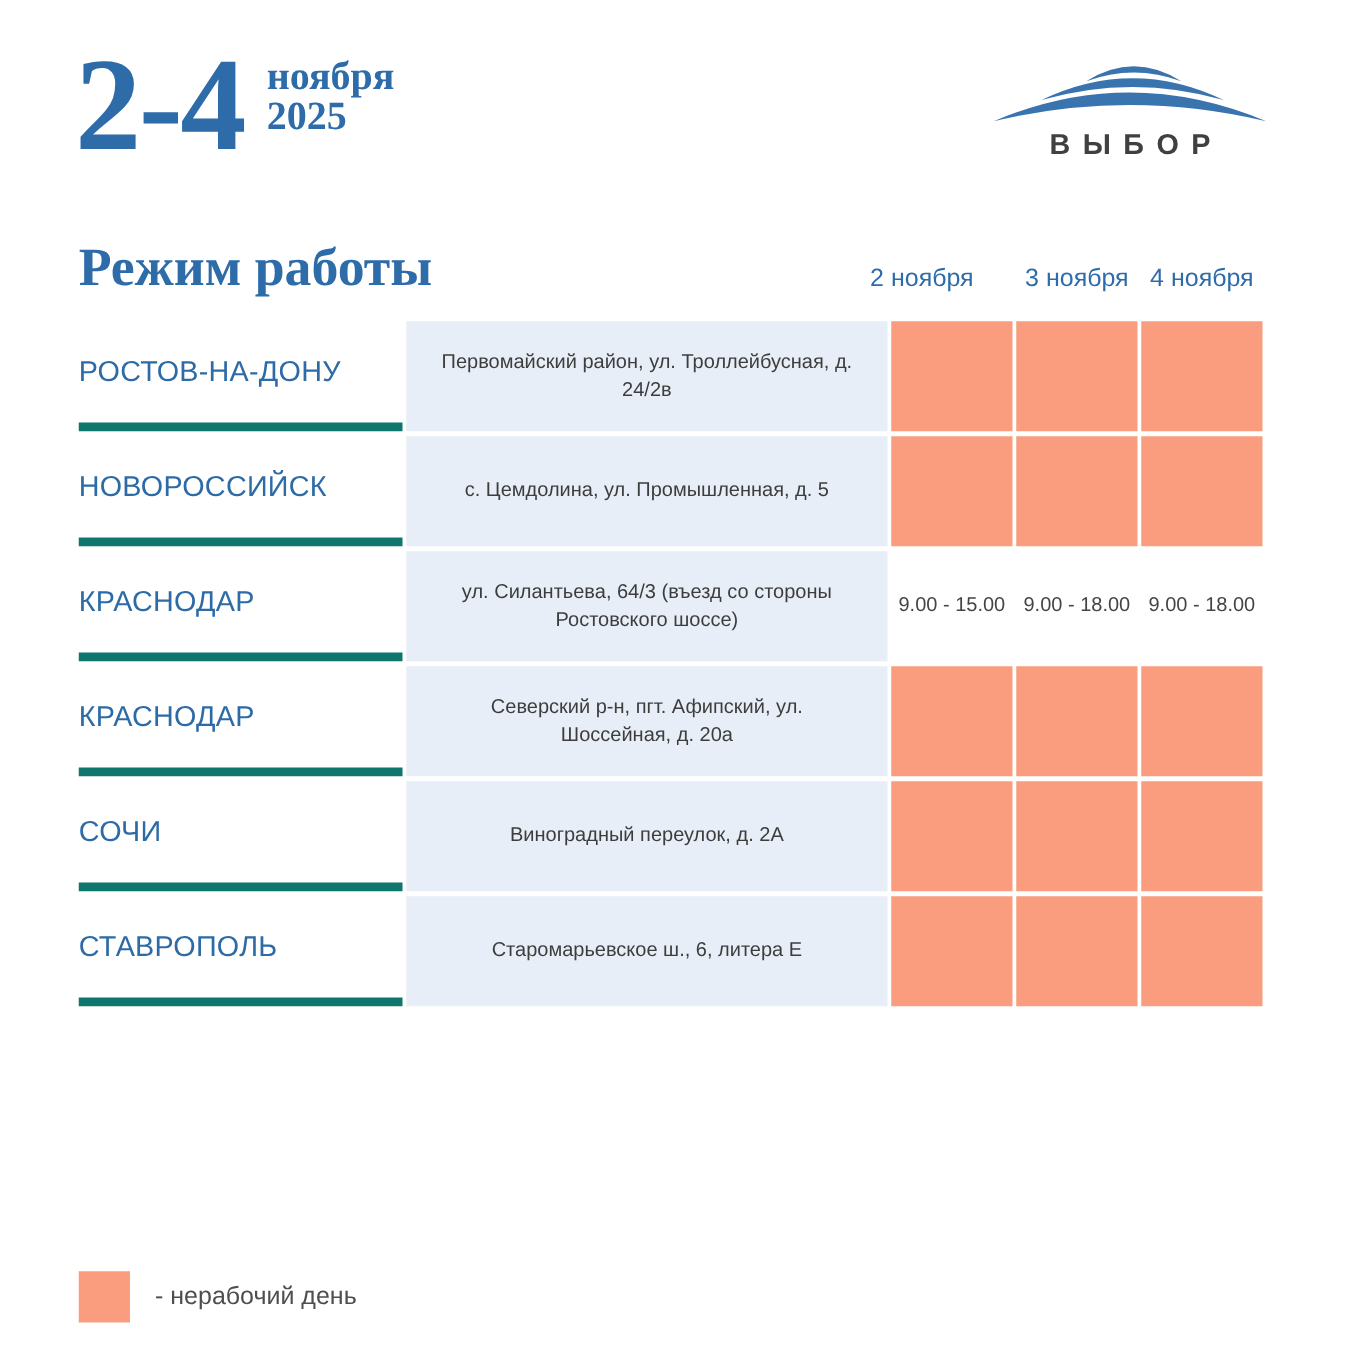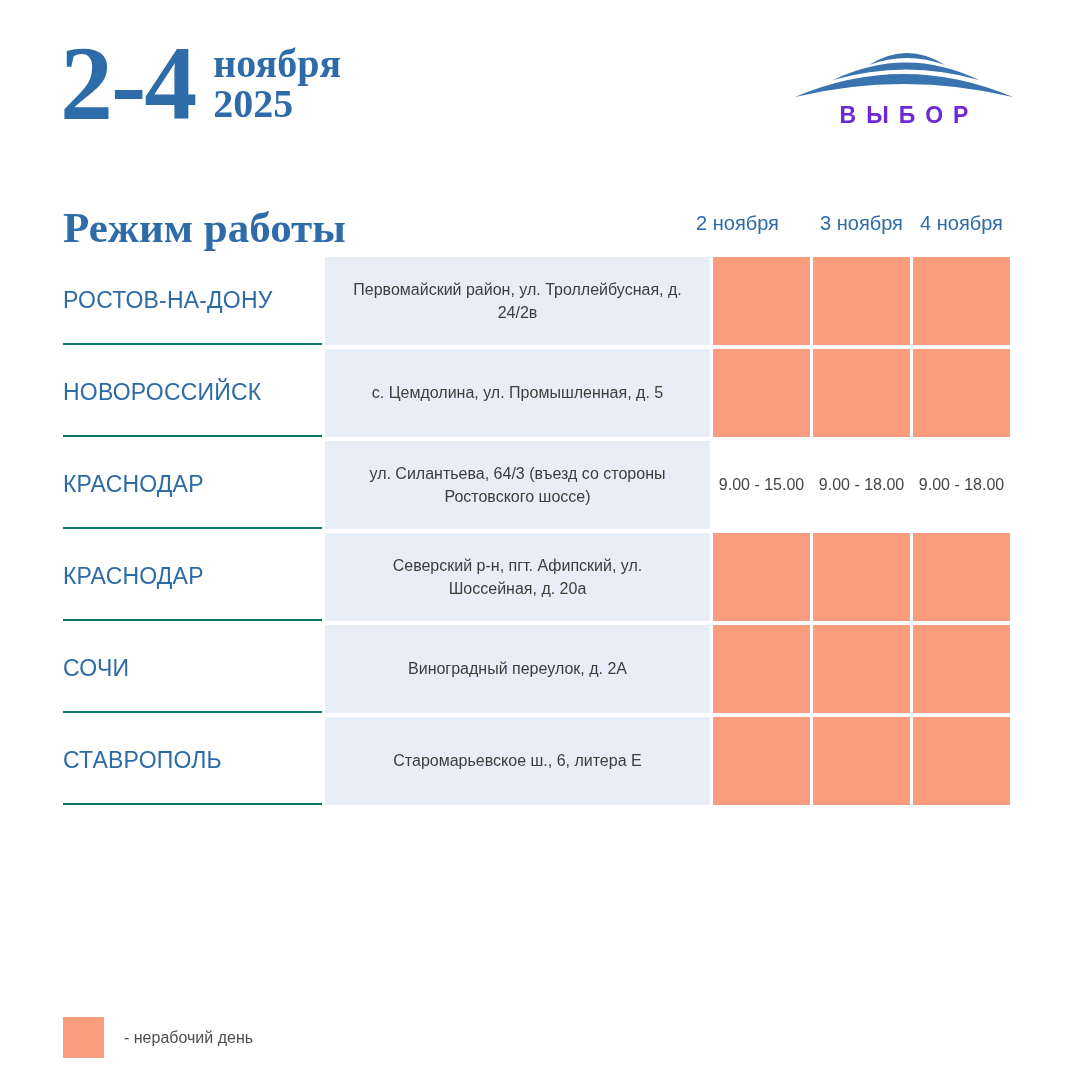--- a/index.html
+++ b/index.html
@@ -30,48 +30,48 @@
     color: #2e6ca9;
     letter-spacing: -2px;
   }
   .month-year {
     margin-left: 18px;
     margin-top: 10px;
     display: flex;
     flex-direction: column;
     font-family: "Liberation Serif", serif;
     font-weight: bold;
-    font-size: 40px;
+    font-size: 32px;
     line-height: 1.0;
     color: #2e6ca9;
   }
 
   
   .logo {
     position: absolute;
     left: 793px;
     top: 44px;
     width: 222px;
     text-align: center;
   }
   .logo svg { display: block; width: 222px; height: 56px; }
   .logo-text {
     margin-top: 2px;
     font-size: 23px;
     font-weight: bold;
     letter-spacing: 10px;
     padding-left: 10px; 
-    color: #6d28d9;
+    color: #404040;
   }
 
   
   .page-title {
     position: absolute;
     left: 63px;
-    top: 203px;
+    top: 190px;
     font-family: "Liberation Serif", serif;
     font-weight: bold;
     font-size: 43px;
     color: #2e6ca9;
   }
   .col-header {
     position: absolute;
     top: 212px;
     width: 97px;
     text-align: center;
@@ -96,21 +96,21 @@
     display: grid;
     grid-template-columns: 259px 385px 97px 97px 97px;
     column-gap: 3px;
     height: 88px;
   }
   .city-cell {
     display: flex;
     align-items: center;
     font-size: 23px;
     color: #2d6ba7;
-    border-bottom: 2px solid #0f766e;
+    border-bottom: 7px solid #0f766e;
     background: #ffffff;
     letter-spacing: 0.2px;
   }
   .addr-cell {
     background: #e7eef7;
     display: flex;
     align-items: center;
     justify-content: center;
     text-align: center;
     font-size: 16px;
@@ -137,21 +137,21 @@
     display: flex;
     align-items: center;
   }
   .legend-swatch {
     width: 41px;
     height: 41px;
     background: #f99d7e;
   }
   .legend-label {
     margin-left: 20px;
-    font-size: 16px;
+    font-size: 20px;
     color: #4e4e4e;
     text-align: center;
   }
 </style>
 </head>
 <body>
 
 <div class="poster">
 
   <div class="dates-block">

